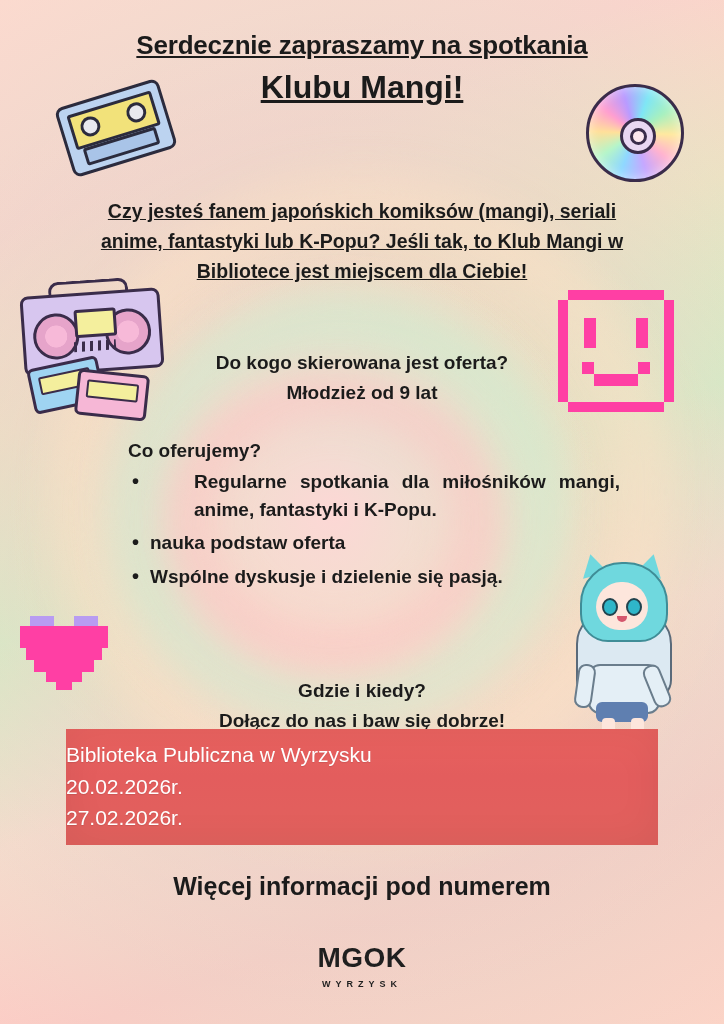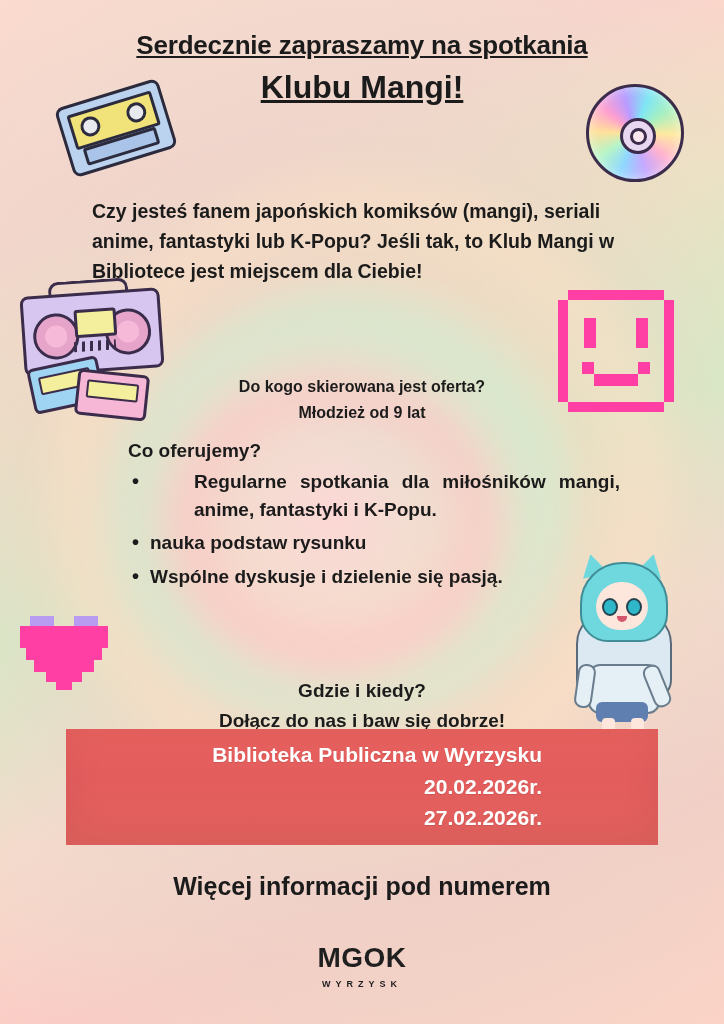--- a/index.html
+++ b/index.html
@@ -64,37 +64,38 @@
     text-decoration: underline;
   }
   .headline .l1 { font-size: 26px; letter-spacing: -0.2px; }
   .headline .l2 { font-size: 32px; margin-top: 6px; }
 
   .intro {
     position: absolute;
     left: 92px;
     top: 196px;
     width: 540px;
+    text-align: center;
     color: #1b1b1b;
     font-weight: bold;
     font-size: 19.5px;
     line-height: 1.55;
+    text-decoration: underline;
   }
 
   .forwho {
     position: absolute;
     left: 122px;
     top: 348px;
     width: 480px;
     text-align: center;
     color: #1b1b1b;
     font-weight: bold;
-    font-size: 16px;
+    font-size: 19px;
     line-height: 1.6;
-    margin-top: 26px;
   }
 
   .offer-title {
     position: absolute;
     left: 128px;
     top: 440px;
     color: #1b1b1b;
     font-weight: bold;
     font-size: 19px;
   }
@@ -147,23 +148,23 @@
     width: 592px;
     height: 116px;
     background: linear-gradient(180deg, #e9625f 0%, #e35d5d 40%, #e1615d 100%);
     box-shadow: inset 0 0 40px rgba(0,0,0,0.06);
   }
   .banner .btxt {
     position: absolute;
     left: 0;
     top: 10px;
     width: 476px;
-    text-align: right;
+    text-align: left;
     color: #ffffff;
-    font-weight: bold;
+    font-weight: normal;
     font-size: 21px;
     line-height: 1.5;
     text-shadow: 0 1px 1px rgba(0,0,0,0.10);
   }
 
   .contact {
     position: absolute;
     left: 112px;
     top: 866px;
     width: 500px;
@@ -441,21 +442,21 @@
     <div class="forwho">
       <div>Do kogo skierowana jest oferta?</div>
       <div>Młodzież od 9 lat</div>
     </div>
 
     <div class="offer-title">Co oferujemy?</div>
     <ul class="offer-list">
       <li class="justify">
           <span>Regularne spotkania dla miłośników mangi, anime, fantastyki i K-Popu.</span>
         </li>
-      <li><span>nauka podstaw rysunku</span></li>
+      <li><span>nauka podstaw oferta</span></li>
       <li><span>Wspólne dyskusje i dzielenie się pasją.</span></li>
     </ul>
 
     <div class="joinus">
       <div>Gdzie i kiedy?</div>
       <div>Dołącz do nas i baw się dobrze!</div>
     </div>
 
     <div class="banner">
       <div class="btxt">

